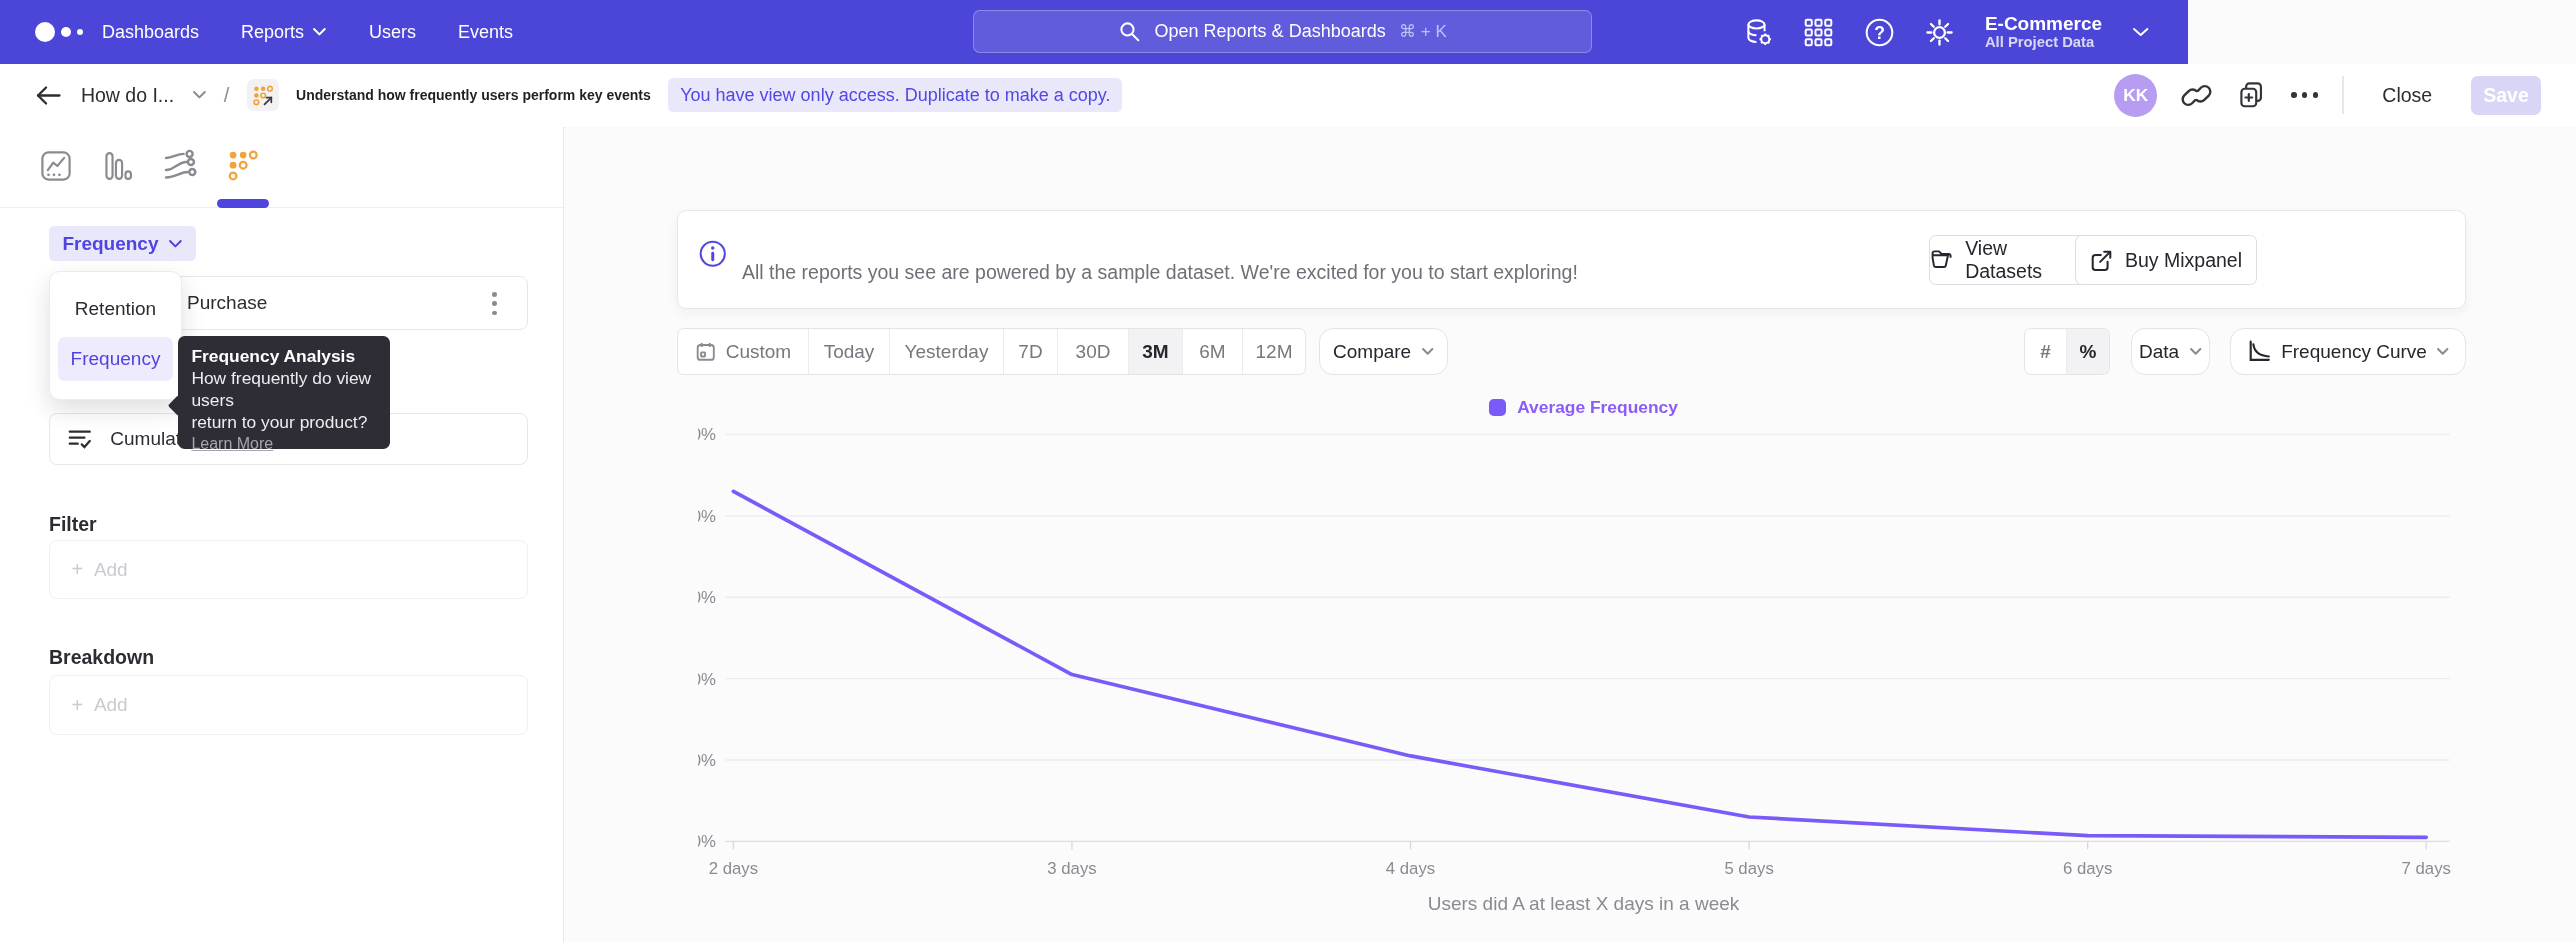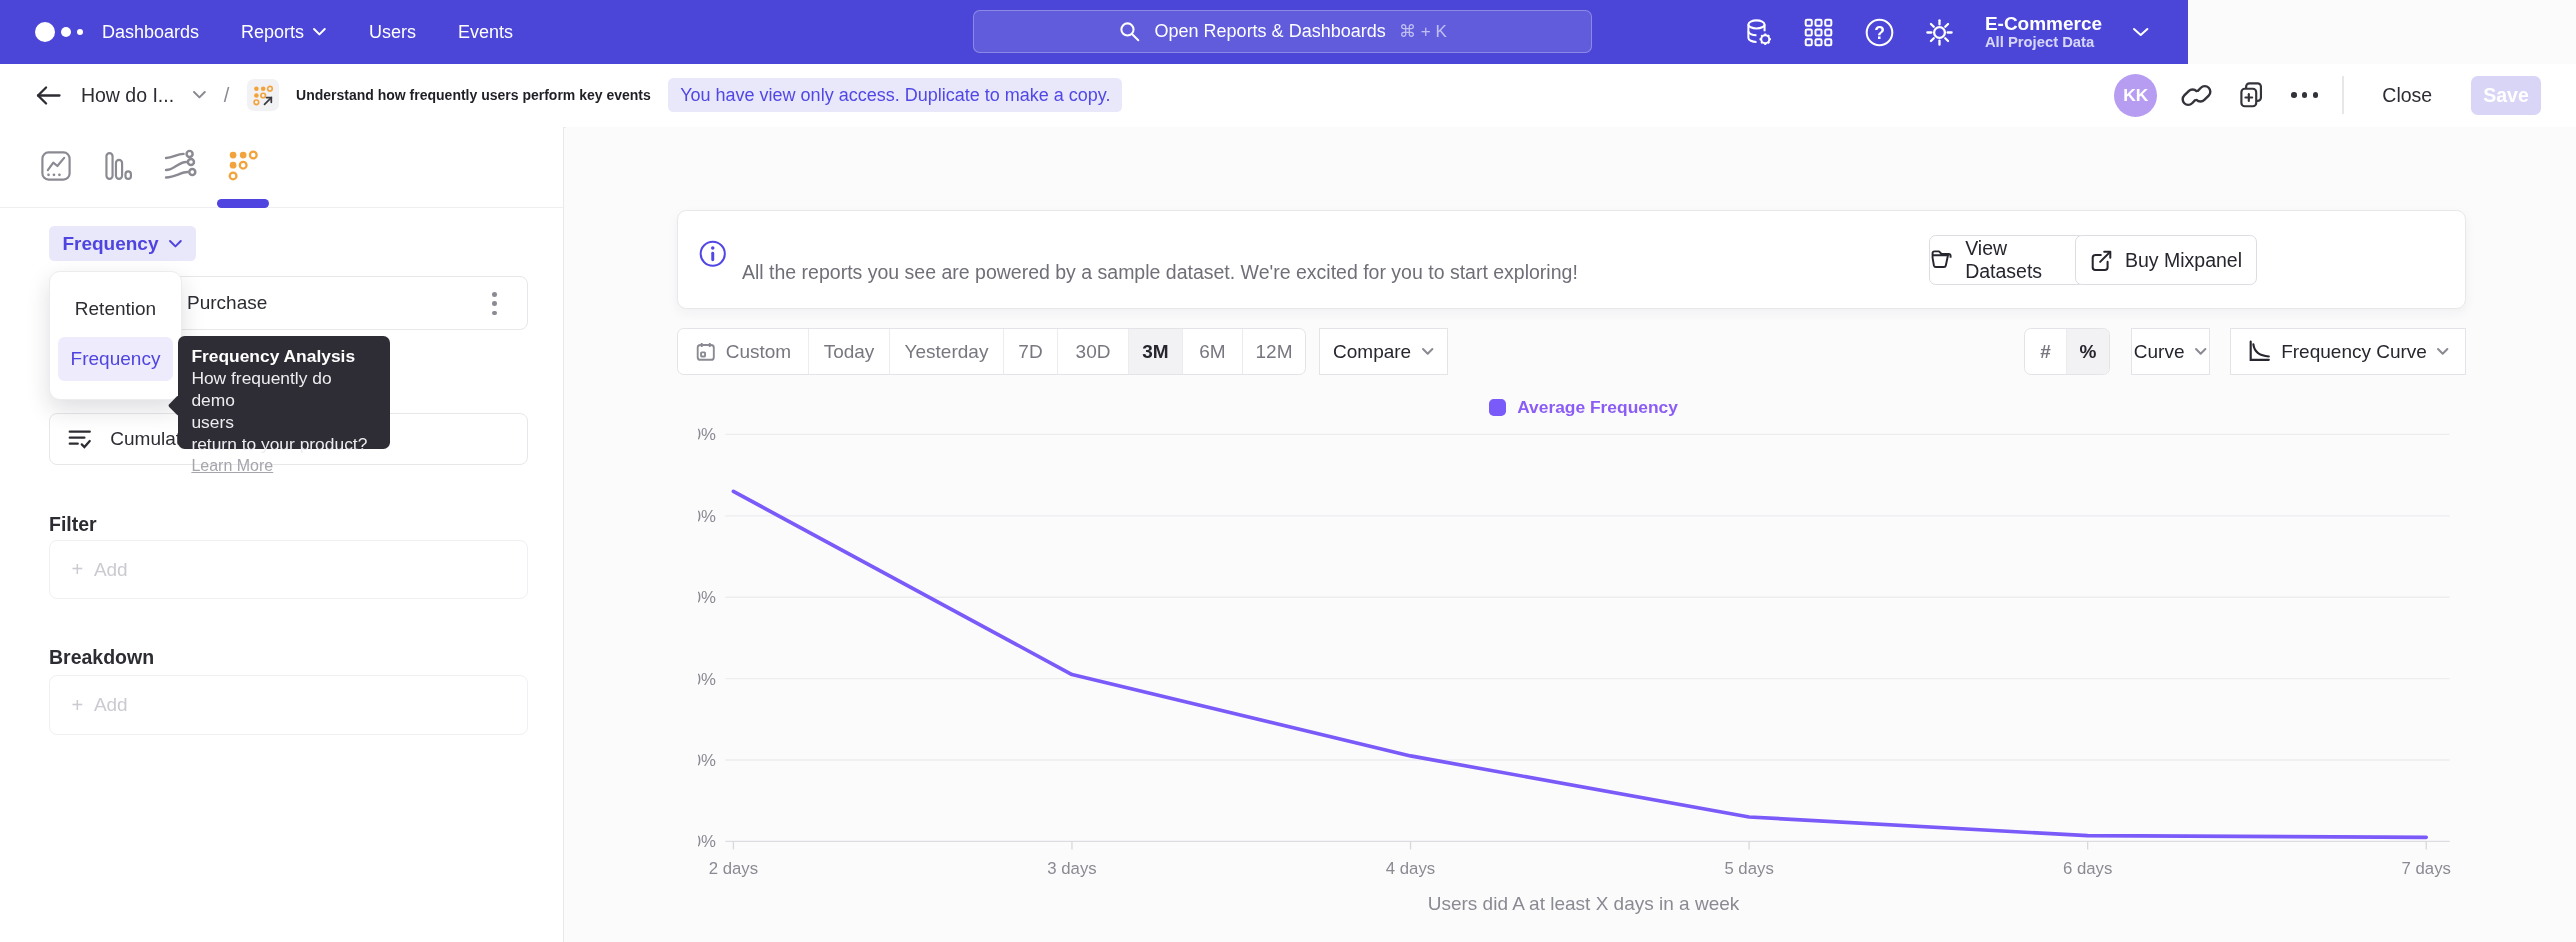--- a/index.html
+++ b/index.html
@@ -65,21 +65,21 @@
   #main { position:absolute; left:566px; top:127px; width:2010px; height:815px; background:#fbfbfc; }
   .banner { position:absolute; left:111px; top:83px; width:1789px; height:99px; background:#fff; border:1.3px solid #e8e8eb; border-radius:9.4px; box-shadow:0 4px 12px rgba(40,40,60,0.05); }
   .banner-title { position:absolute; left:64px; top:16px; font-size:21px; font-weight:700; color:#26262e; }
   .banner-sub { position:absolute; left:64px; top:50px; font-size:19.5px; color:#6f6f78; }
   .banner-btn { position:absolute; top:24px; height:50px; background:#fff; border:1.3px solid #dcdce1; border-radius:6.7px; display:flex; align-items:center; justify-content:center; gap:12px; font-size:19.5px; font-weight:500; color:#26262e; cursor:pointer; }
 
   .seg-group { position:absolute; display:flex; background:#fff; border:1.3px solid #e4e4e8; border-radius:6.7px; overflow:hidden; height:47px; }
   .seg { display:flex; align-items:center; justify-content:center; gap:9.4px; font-size:19px; color:#77777f; border-right:1.3px solid #ececef; cursor:pointer; white-space:nowrap; }
   .seg:last-child { border-right:none; }
   .seg.active { background:#f2f2f5; color:#26262e; font-weight:600; }
-  .tool-btn { position:absolute; height:47px; background:#fff; border:1.3px solid #e4e4e8; border-radius:0; display:flex; align-items:center; justify-content:center; gap:9.4px; font-size:19px; font-weight:500; color:#26262e; cursor:pointer; }
+  .tool-btn { position:absolute; height:47px; background:#fff; border:1.3px solid #e4e4e8; border-radius:14px; display:flex; align-items:center; justify-content:center; gap:9.4px; font-size:19px; font-weight:500; color:#26262e; cursor:pointer; }
 
   .legend { position:absolute; left:698px; top:397px; width:1771px; display:flex; align-items:center; justify-content:center; gap:10.7px; }
   .legend .sw { width:17.4px; height:17.4px; border-radius:4.7px; }
   .legend .lt { font-size:17.4px; color:#8b5cf6;font-weight:bold; }
   .caption { position:absolute; left:698px; top:894px; width:1771px; text-align:center; font-size:19px; color:#8a8a92; }
 
   .chev { stroke:#8a8a92; stroke-width:3; fill:none; stroke-linecap:round; stroke-linejoin:round; }
   .chev-w { stroke:#fff; }
   .chev-p { stroke:#4f44e0; }
 </style>
@@ -332,21 +332,21 @@
     </div>
 
     <div class="dropdown">
       <div class="dd-item">Retention</div>
       <div class="dd-item sel">Frequency</div>
     </div>
 
     <div class="tooltip">
       <div class="arrow"></div>
       <div class="tt-title">Frequency Analysis</div>
-      <div class="tt-line">How frequently do demo</div>
+      <div class="tt-line">How frequently do view</div>
       <div class="tt-line">users</div>
       <div class="tt-line">return to your product?</div>
       <div class="tt-link">Learn More</div>
     </div>
   </div>
 
   <div id="main">
 
     <div class="banner">
       <svg class="abs" style="left:20px;top:28px;" width="29.5" height="29.5" viewBox="0 0 44 44">
@@ -416,21 +416,21 @@
 
     <div class="seg-group" style="left:1458px;top:201px;">
       <div class="seg" style="width:42px;font-weight:600;">
           <span>#</span>
         </div>
       <div class="seg active" style="width:42px;">
           <span>%</span>
         </div>
     </div>
     <div class="tool-btn" style="left:1565px;top:201px;width:79px;">
-      <span>Curve</span>
+      <span>Data</span>
       <svg width="13.4" height="8.7" viewBox="0 0 20 13">
           <polyline class="chev" points="3,3 10,10 17,3" stroke="#55555e"></polyline>
         </svg>
     </div>
     <div class="tool-btn" style="left:1664px;top:201px;width:236px;">
       <svg width="25.5" height="25.5" viewBox="0 0 38 38">
         <g fill="none" stroke="#26262e" stroke-width="3.2" stroke-linecap="round">
             <polyline points="7,4 7,31 34,31"></polyline>
             <path d="M11 8 c1.5 12 9 17 23 18"></path>
           </g>

